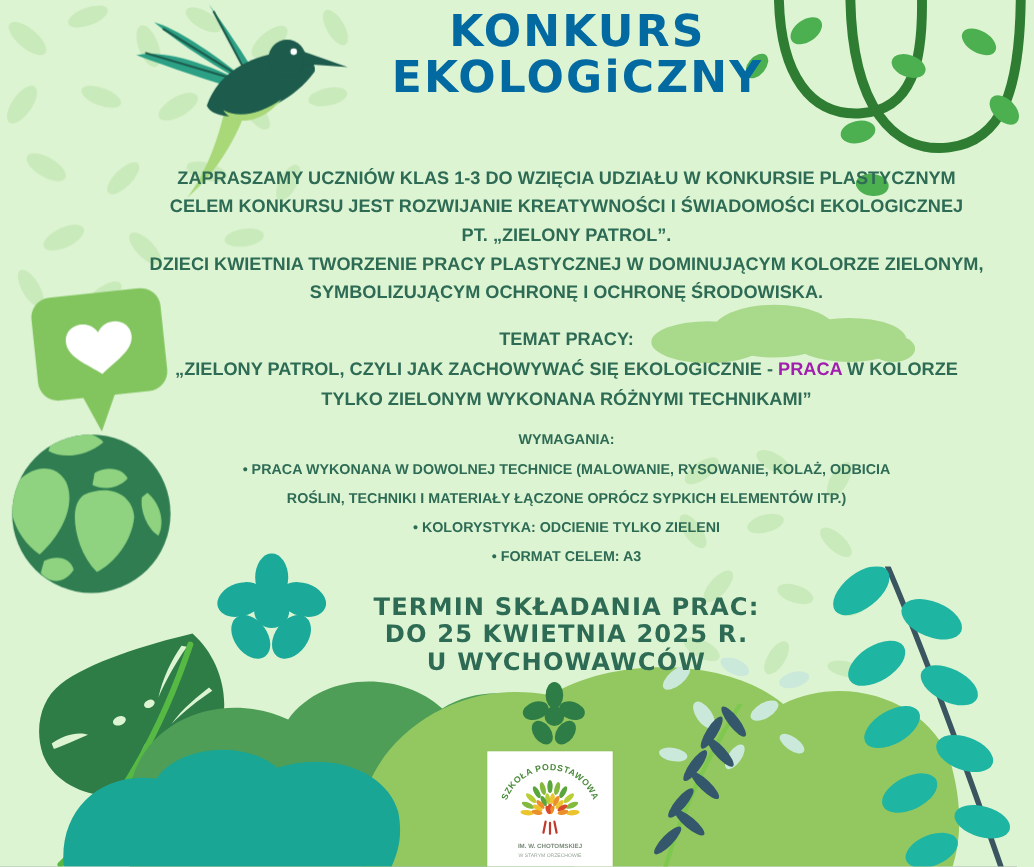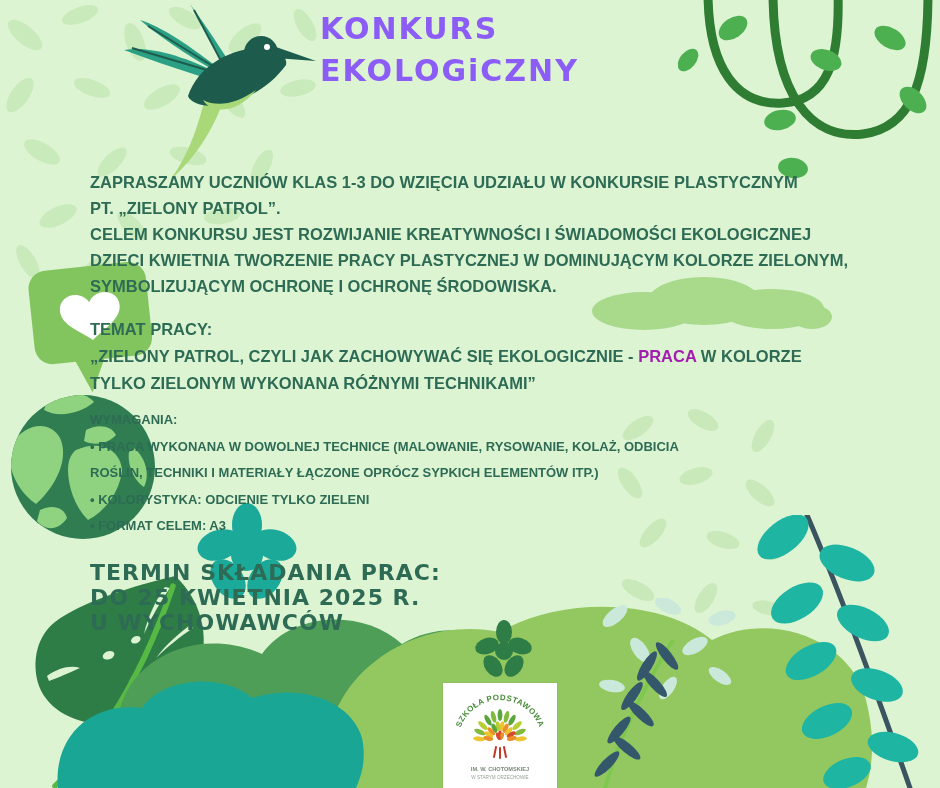--- a/index.html
+++ b/index.html
@@ -2,26 +2,26 @@
 <html><head>
 <meta charset="utf-8">
 <style>
   html,body{margin:0;padding:0;background:#9aa;}
   .poster{
     position:relative;width:940px;height:788px;overflow:hidden;
     background:#ddf4d3;
     font-family:"Liberation Sans",sans-serif;
   }
   .abs{position:absolute;}
-  .txt{position:absolute;left:90px;width:850px;text-align:left;color:#2e6b55;
-       font-weight:bold;z-index:6;margin-top:20px;}
+  .txt{position:absolute;left:90px;width:850px;text-align:center;color:#2e6b55;
+       font-weight:bold;z-index:6;}
   .title{
-    position:absolute;left:320px;width:410px;top:8px;z-index:6;
-    font-family:"DejaVu Sans",sans-serif;font-weight:800;font-size:30px;
-    line-height:42px;letter-spacing:2px;color:#8b5cf6;
+    position:absolute;left:320px;width:410px;top:8px;text-align:center;z-index:6;
+    font-family:"DejaVu Sans",sans-serif;font-weight:800;font-size:40px;
+    line-height:42px;letter-spacing:2px;color:#0369a1;
   }
   .intro{top:149px;font-size:16.5px;line-height:26px;}
   .temat{top:296px;font-size:16.5px;line-height:27px;}
   .wymagania{top:387px;font-size:13px;line-height:26.5px;}
   .termin{top:540px;font-size:22px;line-height:25px;letter-spacing:1px;
           font-family:"DejaVu Sans",sans-serif;font-weight:600;color:#2e6b55;}
   .hl{color:#a21caf;}
   svg{display:block;}
   .logo-box{
     position:absolute;left:443px;top:683px;width:114px;height:105px;
@@ -214,22 +214,22 @@
     </g>
   </svg>
 
   <div class="title">
     <div>KONKURS</div>
     <div>EKOLOGiCZNY</div>
   </div>
 
   <div class="txt intro">
     <div>ZAPRASZAMY UCZNIÓW KLAS 1-3 DO WZIĘCIA UDZIAŁU W KONKURSIE PLASTYCZNYM</div>
+    <div>CELEM KONKURSU JEST ROZWIJANIE KREATYWNOŚCI I ŚWIADOMOŚCI EKOLOGICZNEJ</div>
     <div>PT. „ZIELONY PATROL”.</div>
-    <div>CELEM KONKURSU JEST ROZWIJANIE KREATYWNOŚCI I ŚWIADOMOŚCI EKOLOGICZNEJ</div>
     <div>DZIECI KWIETNIA TWORZENIE PRACY PLASTYCZNEJ W DOMINUJĄCYM KOLORZE ZIELONYM,</div>
     <div>SYMBOLIZUJĄCYM OCHRONĘ I OCHRONĘ ŚRODOWISKA.</div>
   </div>
 
   <div class="txt temat">
     <div>TEMAT PRACY:</div>
     <div><span>„ZIELONY PATROL, CZYLI JAK ZACHOWYWAĆ SIĘ EKOLOGICZNIE - </span><span class="hl">PRACA</span><span>  W KOLORZE</span></div>
     <div>TYLKO ZIELONYM WYKONANA RÓŻNYMI TECHNIKAMI”</div>
   </div>
 

